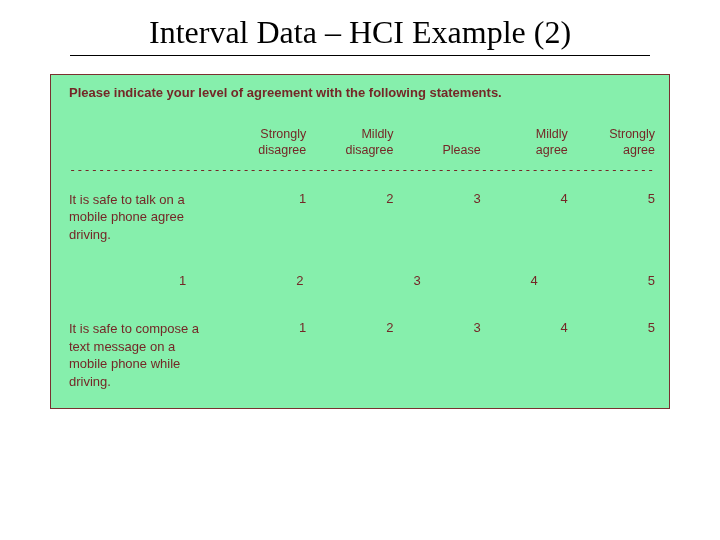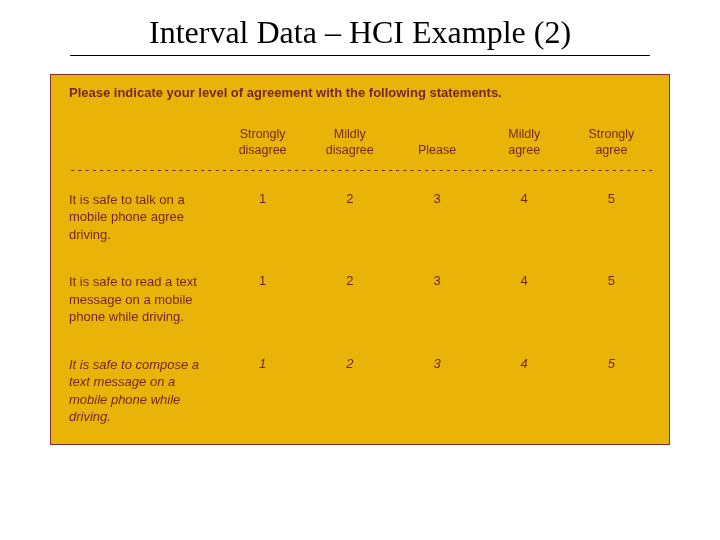--- a/index.html
+++ b/index.html
@@ -20,21 +20,21 @@
     .title-underline {
       width: 580px;
       height: 1px;
       background: #000;
       margin: 0 auto 18px;
     }
     .survey-box {
       width: 620px;
       margin: 0 auto;
       border: 1px solid #7a3030;
-      background: #eab308;
+      background: #86efac;
       padding: 10px 14px 14px 18px;
       font-family: Arial, sans-serif;
       color: #742727;
       font-size: 13px;
     }
     .prompt {
       font-weight: bold;
       margin-bottom: 26px;
     }
     .table {
@@ -45,39 +45,39 @@
       align-items: flex-start;
     }
     .col-label {
       width: 150px;
       flex-shrink: 0;
       padding-right: 6px;
       line-height: 1.35;
     }
     .col {
       flex: 1;
-      text-align: center;
+      text-align: right;
       line-height: 1.3;
     }
     .headers .col {
       font-size: 12.5px;
     }
     .headers { margin-bottom: 4px; }
     .dashes {
       color: #742727;
       font-size: 12px;
       letter-spacing: 0;
       white-space: nowrap;
       overflow: hidden;
       margin: 4px 0 14px;
       width: 100%;
       font-family: monospace;
     }
     .question-row { margin-bottom: 30px; }
-    .question-row:last-child { margin-bottom: 4px; font-style: italic; }
+    .question-row:last-child { margin-bottom: 4px; }
     .question-row .col {
       padding-top: 0;
       font-size: 13px;
     }
   </style>
 </head>
 <body>
 
 <div class="title">Interval Data – HCI Example (2)</div>
 <div class="title-underline"></div>
@@ -116,21 +116,20 @@
     <div class="row question-row">
       <div class="col-label">It is safe to talk on a mobile phone agree driving.</div>
       <div class="col">1</div>
       <div class="col">2</div>
       <div class="col">3</div>
       <div class="col">4</div>
       <div class="col">5</div>
     </div>
 
     <div class="row question-row">
-      <div class="col-label">It is safe to read a text message on a mobile phone while driving.</div>
       <div class="col">1</div>
       <div class="col">2</div>
       <div class="col">3</div>
       <div class="col">4</div>
       <div class="col">5</div>
     </div>
 
     <div class="row question-row">
       <div class="col-label">It is safe to compose a text message on a mobile phone while driving.</div>
       <div class="col">1</div>

